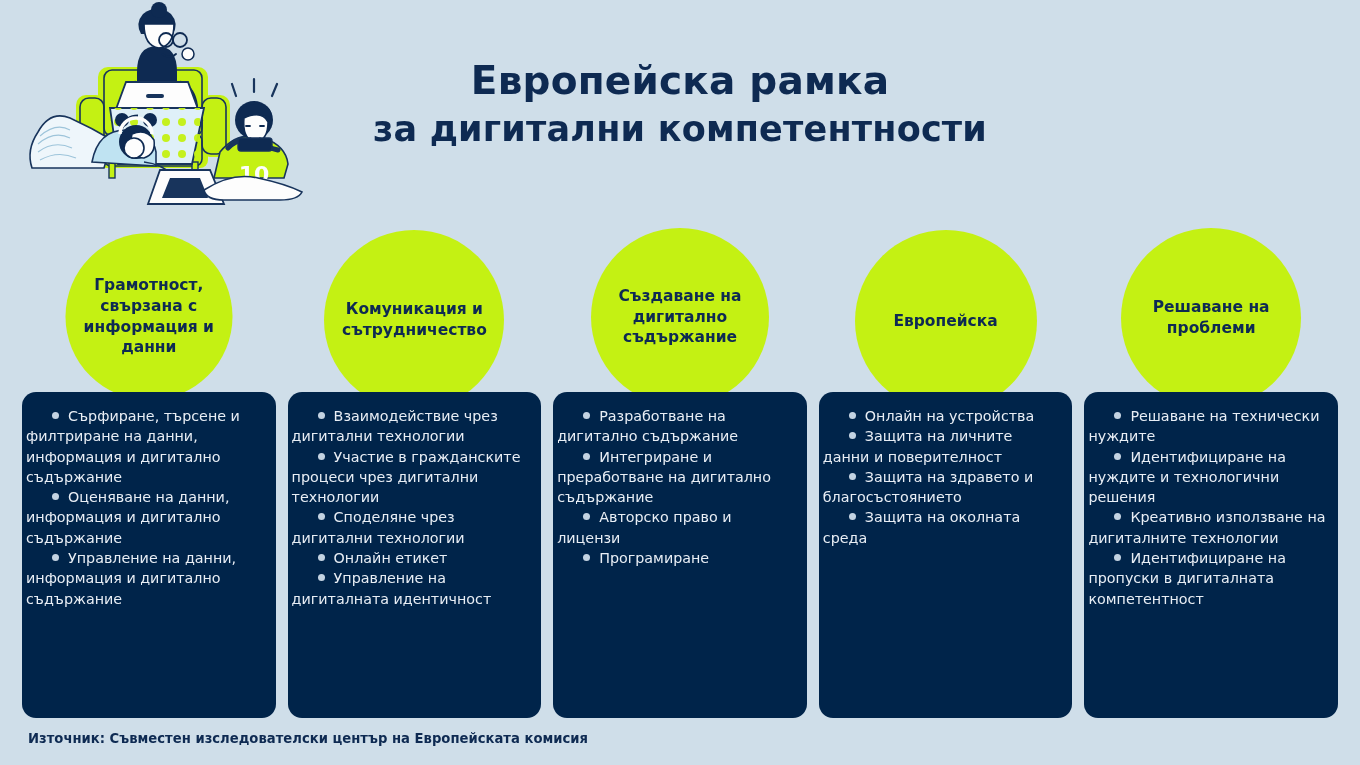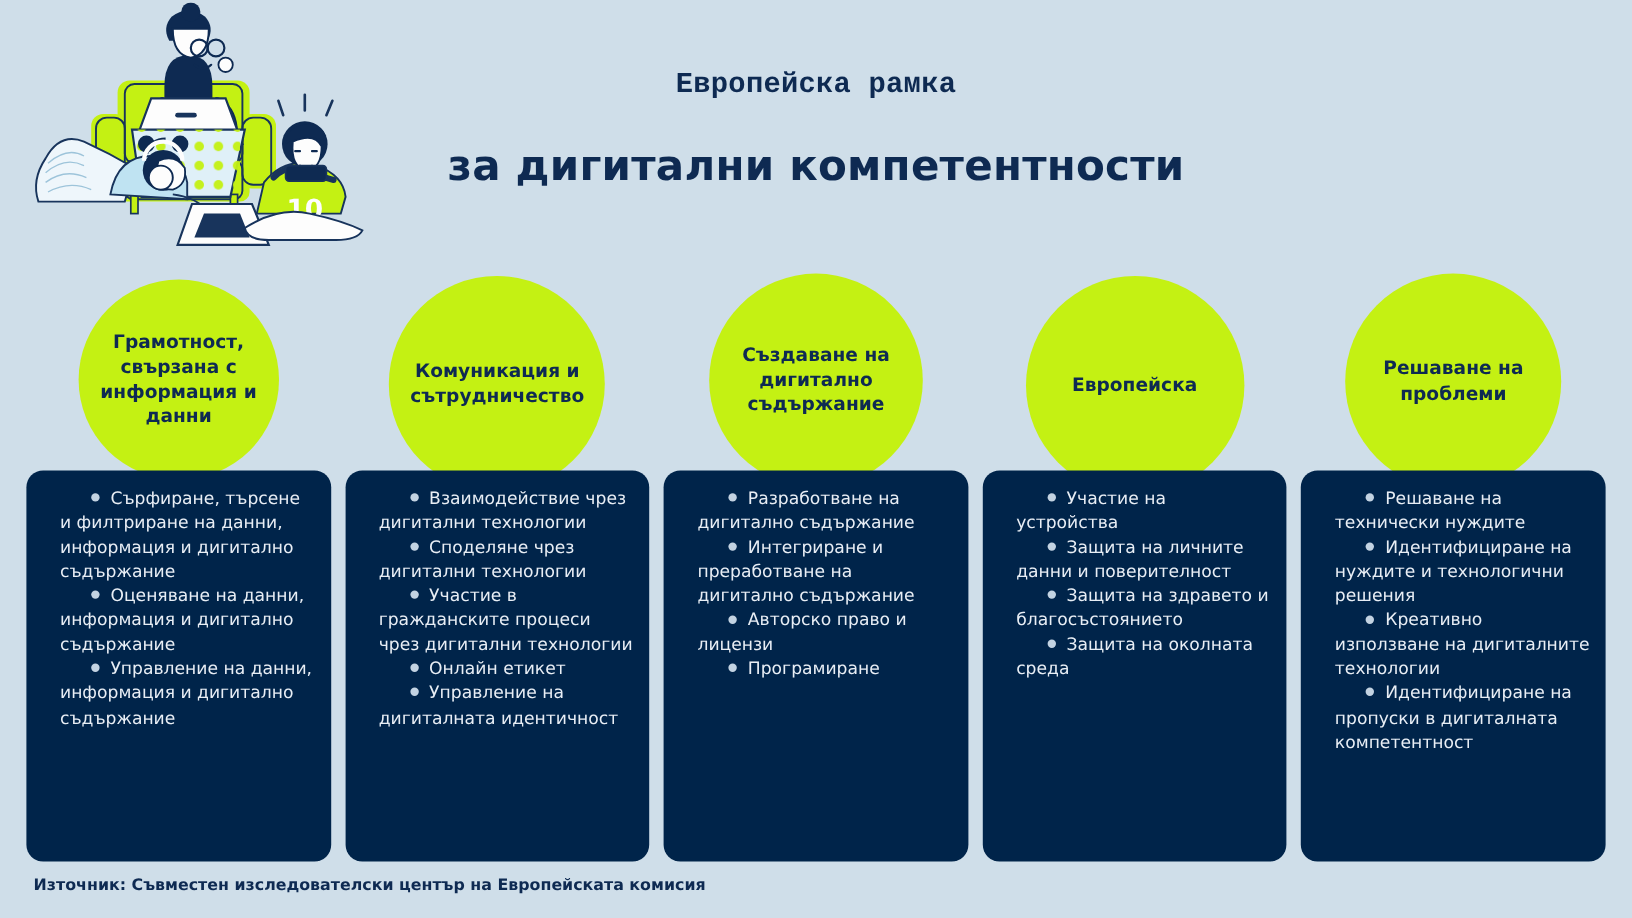--- a/index.html
+++ b/index.html
@@ -31,22 +31,22 @@
     position: absolute;
     left: 330px;
     top: 56px;
     width: 700px;
     text-align: center;
     color: #0e2a52;
     font-weight: 700;
     letter-spacing: 0.2px;
     line-height: 1.30;
   }
-  .title-line-1 { font-size: 24px; font-family: Liberation Mono, monospace; }
-  .title-line-2 { font-size: 35px; margin-top: 30px; }
+  .title-line-1 { font-size: 39px; }
+  .title-line-2 { font-size: 35px; }
 
   
   .columns {
     position: absolute;
     left: 22px;
     top: 228px;
     width: 1316px;
     height: 492px;
     display: flex;
     gap: 12px;
@@ -82,21 +82,21 @@
   .column.c5 .bubble { width: 180px; height: 180px; top: 0px; }
 
   .card {
     position: absolute;
     left: 0;
     right: 0;
     top: 164px;
     bottom: 2px;
     background: #00244a;
     border-radius: 14px;
-    padding: 14px 12px 12px 28px;
+    padding: 14px 12px 12px 4px;
     overflow: hidden;
   }
 
   .card ul {
     list-style: none;
     color: #e8eef5;
     font-size: 14.3px;
     line-height: 1.42;
   }
 
@@ -230,22 +230,22 @@
         <li><span class="dot"></span><span>Управление на данни, информация и дигитално съдържание</span></li>
       </ul>
     </div>
   </div>
 
   <div class="column c2">
     <div class="bubble">Комуникация и сътрудничество</div>
     <div class="card">
       <ul>
         <li><span class="dot"></span><span>Взаимодействие чрез дигитални технологии</span></li>
+        <li><span class="dot"></span><span>Участие в гражданските процеси чрез дигитални технологии</span></li>
         <li><span class="dot"></span><span>Споделяне чрез дигитални технологии</span></li>
-        <li><span class="dot"></span><span>Участие в гражданските процеси чрез дигитални технологии</span></li>
         <li><span class="dot"></span><span>Онлайн етикет</span></li>
         <li><span class="dot"></span><span>Управление на дигиталната идентичност</span></li>
       </ul>
     </div>
   </div>
 
   <div class="column c3">
     <div class="bubble">Създаване на дигитално съдържание</div>
     <div class="card">
       <ul>
@@ -254,21 +254,21 @@
         <li><span class="dot"></span><span>Авторско право и лицензи</span></li>
         <li><span class="dot"></span><span>Програмиране</span></li>
       </ul>
     </div>
   </div>
 
   <div class="column c4">
     <div class="bubble">Европейска</div>
     <div class="card">
       <ul>
-        <li><span class="dot"></span><span>Участие на устройства</span></li>
+        <li><span class="dot"></span><span>Онлайн на устройства</span></li>
         <li><span class="dot"></span><span>Защита на личните данни и поверителност</span></li>
         <li><span class="dot"></span><span>Защита на здравето и благосъстоянието</span></li>
         <li><span class="dot"></span><span>Защита на околната среда</span></li>
       </ul>
     </div>
   </div>
 
   <div class="column c5">
     <div class="bubble">Решаване на проблеми</div>
     <div class="card">

